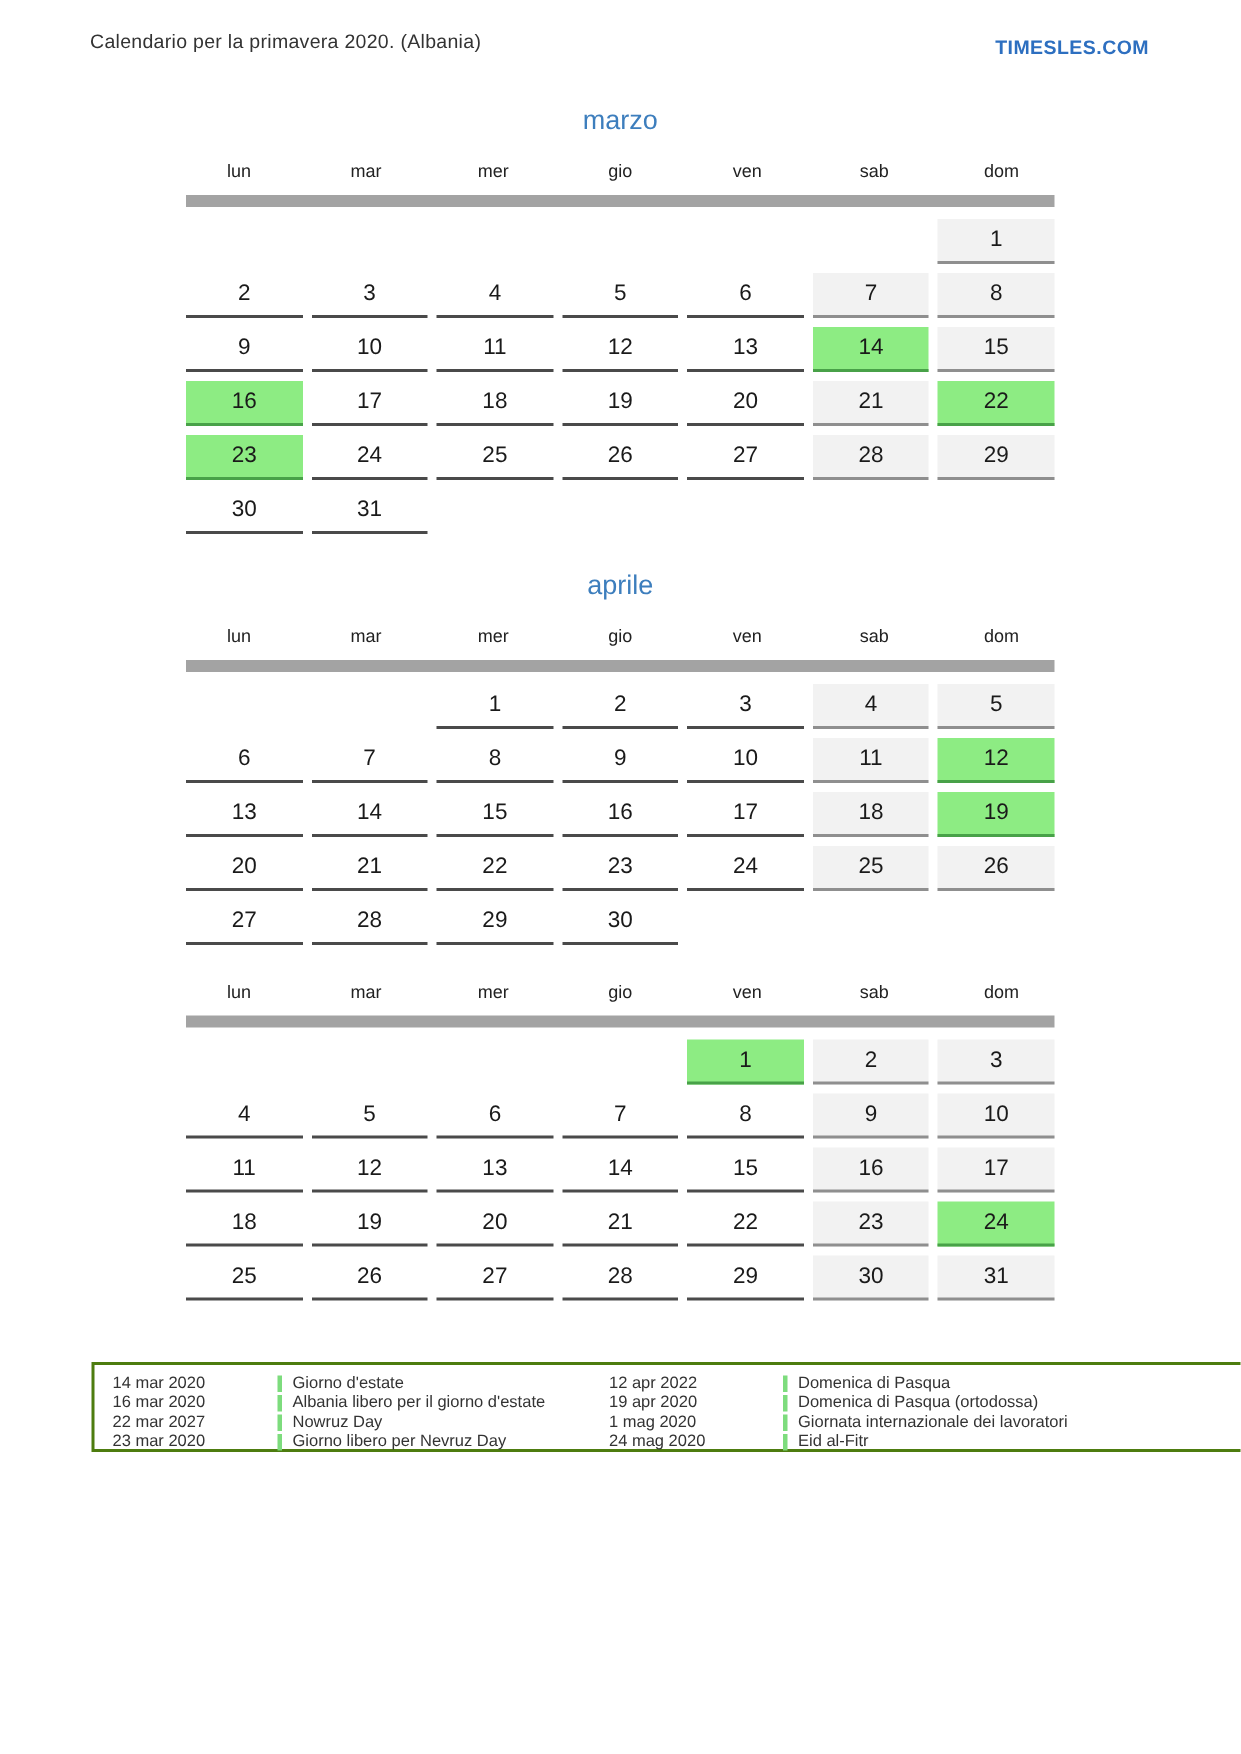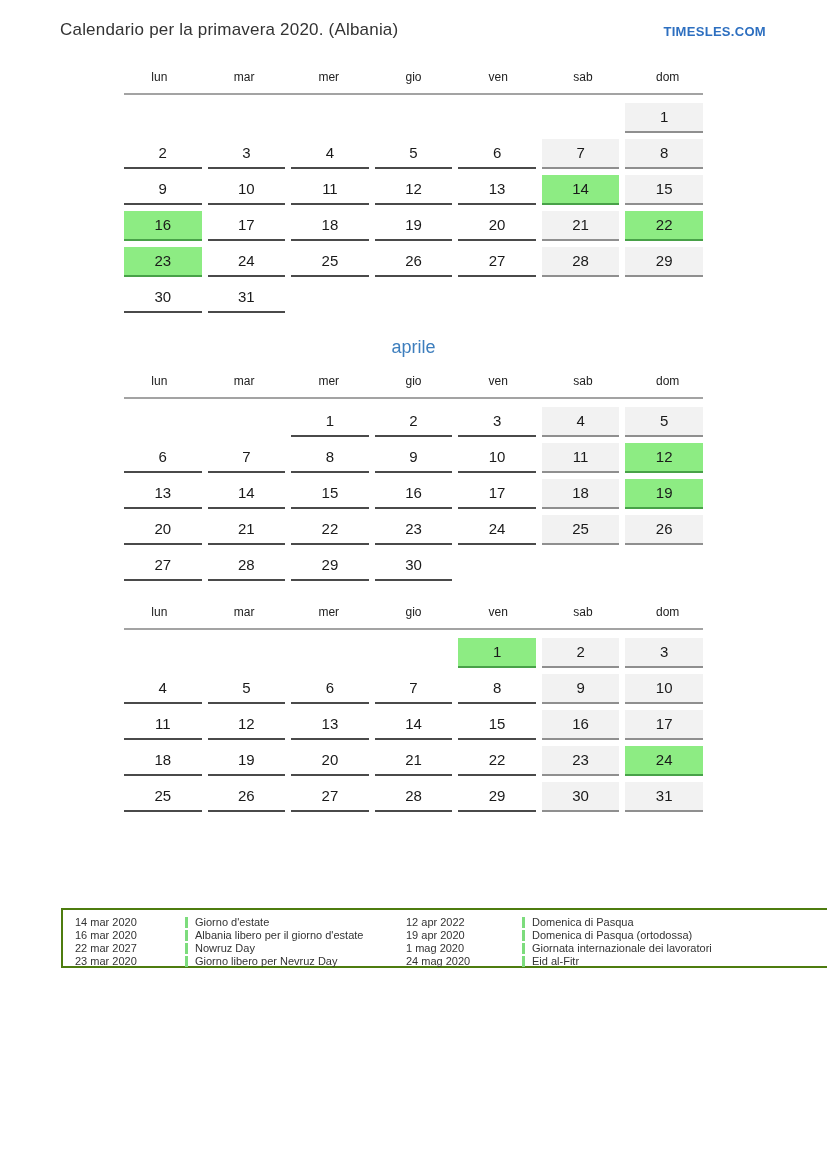--- a/index.html
+++ b/index.html
@@ -6,39 +6,39 @@
   html, body { margin: 0; padding: 0; }
   body {
     width: 827px; height: 1169px;
     background: #ffffff;
     font-family: "Liberation Sans", sans-serif;
     position: relative;
     overflow: hidden;
   }
   .title {
     position: absolute; left: 60px; top: 20px;
-    font-size: 17px; font-weight: 400; color: #333333;
+    font-size: 13px; font-weight: 400; color: #333333;
     margin: 0; letter-spacing: 0.2px;
   }
   .brand {
     position: absolute; right: 61px; top: 24px;
     font-size: 13px; font-weight: 700; color: #2d6fc0;
     text-decoration: none; letter-spacing: 0.3px; text-align: right;
   }
   .months {
     position: absolute; left: 124px; top: 70px; width: 579px;
   }
   .month { margin-bottom: 24px; }
   .month-title {
     text-align: center; font-size: 18px; line-height: 21px;
     color: #3d7ebd; margin: 0 0 16px 0; font-weight: 400;
   }
   .weekday-row {
     display: grid; grid-template-columns: repeat(7, 1fr); column-gap: 14px;
-    padding-bottom: 9px; border-bottom: 2px solid #a3a3a3;
+    padding-bottom: 9px; border-bottom: 8px solid #a3a3a3;
   }
   .weekday {
     text-align: center; font-size: 12px; line-height: 14px; color: #222222;
   }
   .grid {
     display: grid; grid-template-columns: repeat(7, 1fr);
     column-gap: 6px; row-gap: 6px; margin-top: 8px;
   }
   .cell {
     height: 30px; line-height: 28px; text-align: center;
@@ -66,20 +66,21 @@
   }
 </style>
 </head>
 <body>
 
 <div class="page">
   <h1 class="title">Calendario per la primavera 2020. (Albania)</h1>
   <a class="brand">TIMESLES.COM</a>
   <main class="months" id="months">
       <section class="month">
+        <div class="month-title">marzo</div>
         <div class="weekday-row">
           <div class="weekday">lun</div>
           <div class="weekday">mar</div>
           <div class="weekday">mer</div>
           <div class="weekday">gio</div>
           <div class="weekday">ven</div>
           <div class="weekday">sab</div>
           <div class="weekday">dom</div>
         </div>
         <div class="grid">

